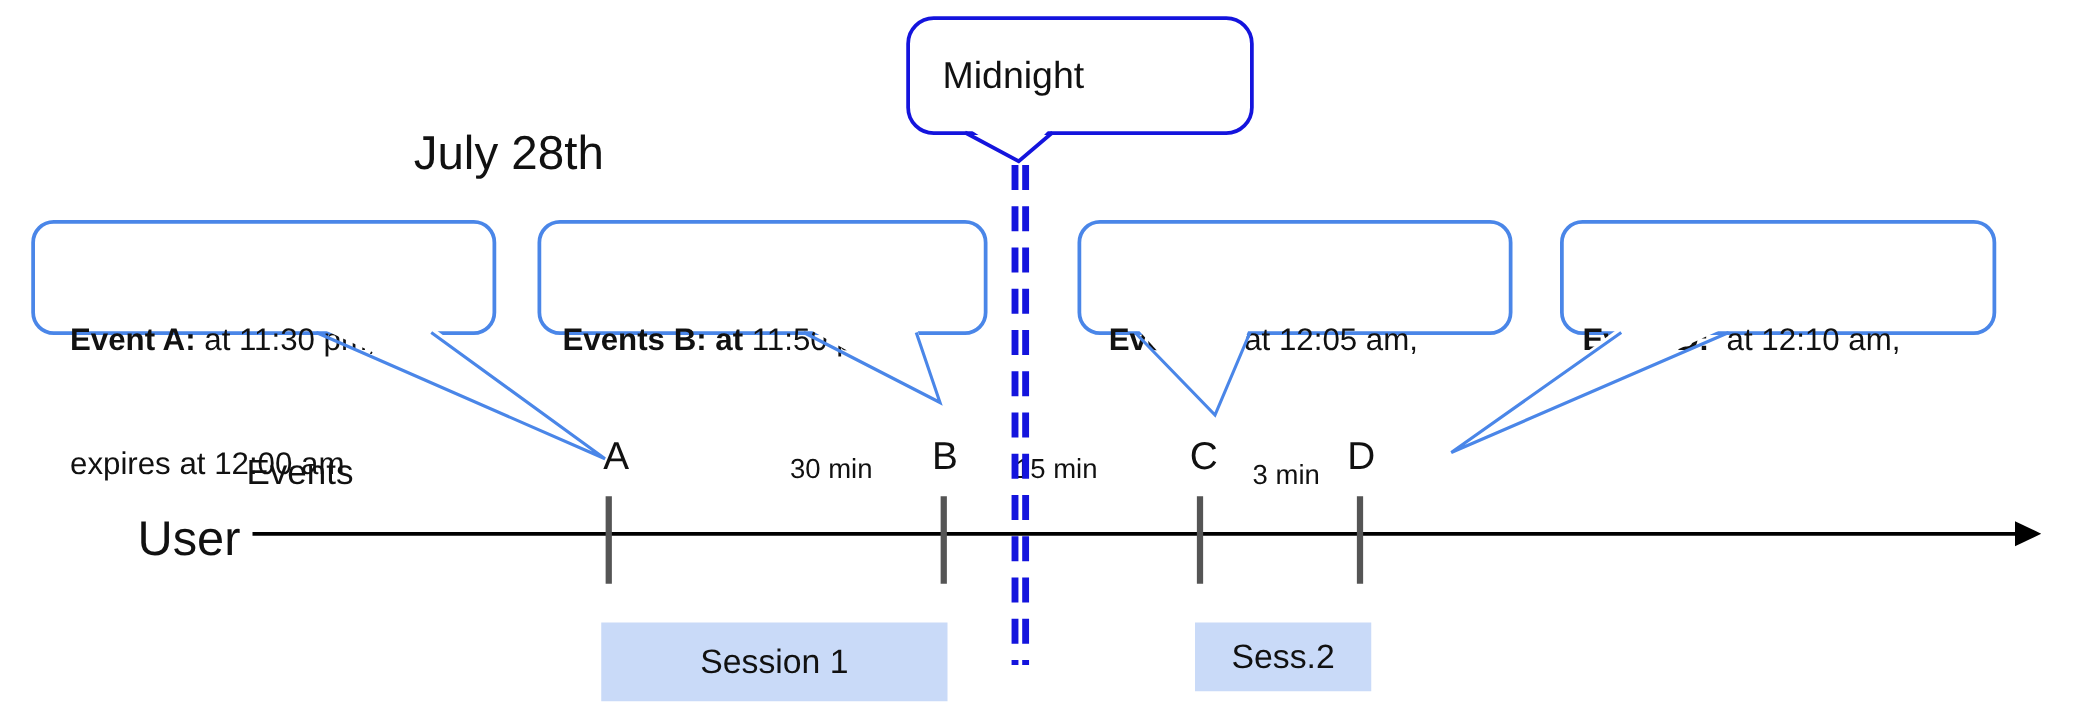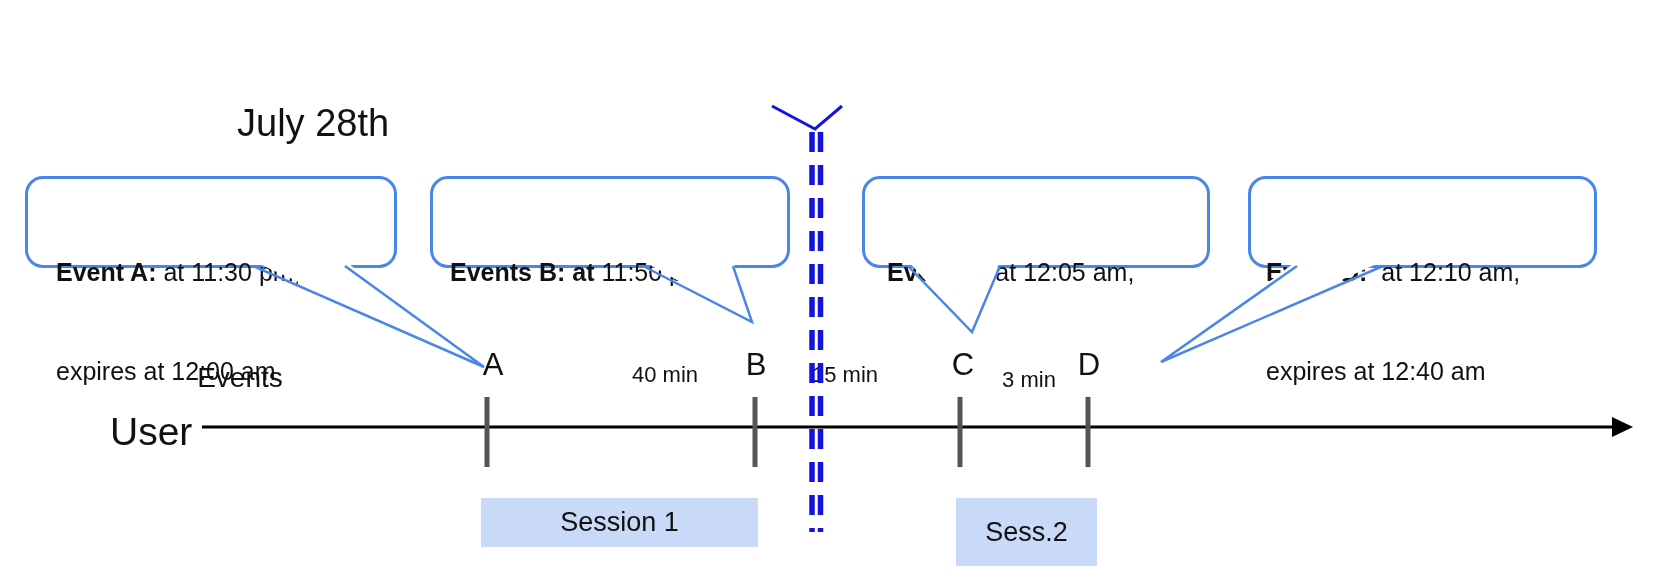--- a/index.html
+++ b/index.html
@@ -11,75 +11,77 @@
     position:absolute;top:176px;height:92px;box-sizing:border-box;
     background:#fff;border:3px solid var(--callout_border,#4a86e8);border-radius:18px;
     font-size:25px;line-height:33px;padding-top:11px;white-space:pre-wrap;
   }
   .callout .b{font-weight:bold;}
   .midnight{
     position:absolute;left:725px;top:13px;width:278px;height:95px;box-sizing:border-box;
     background:#fff;border:3px solid var(--midnight_blue,#1414dd);border-radius:22px;
     display:flex;align-items:center;padding-left:26px;font-size:30px;
   }
-  .date{position:absolute;top:102px;width:340px;font-size:38px;}
+  .date{position:absolute;top:102px;width:340px;text-align:center;font-size:38px;}
   .events-label{position:absolute;left:140px;top:352px;width:200px;text-align:center;font-size:28px;margin-top:10px;}
   .user-label{position:absolute;left:110px;top:410px;font-size:39px;}
   .tickletter{position:absolute;top:347px;width:80px;text-align:center;font-size:31px;}
   .interval{position:absolute;top:362px;width:140px;text-align:center;font-size:22px;}
   .session{
-    position:absolute;top:498px;height:49px;background:var(--session_fill,#c9daf8);
+    position:absolute;top:498px;height:63px;background:var(--session_fill,#c9daf8);
     display:flex;align-items:center;justify-content:center;font-size:27px;
   }
   svg.overlay{position:absolute;left:0;top:0;z-index:5;pointer-events:none;}
   .stroke-callout{stroke:var(--callout_border,#4a86e8);}
   .stroke-midnight{stroke:var(--midnight_blue,#1414dd);}
   .stroke-tick{stroke:var(--tick_gray,#555555);}
   .stroke-line{stroke:var(--line_black,#000000);}
   .fill-line{fill:var(--line_black,#000000);}
 </style>
 </head>
 <body>
 
 <div class="canvas">
 
   <div class="date" style="left:237px;">July 28th</div>
 
+  <div class="midnight">
+    <span>Midnight</span>
+  </div>
 
   <div class="callout" style="left:25px;width:372px;padding-left:28px;">
     <div><span class="b">Event A:</span><span> at 11:30 pm,</span></div>
     <div>expires at 12:00 am</div>
   </div>
   <div class="callout" style="left:430px;width:360px;padding-left:17px;">
     <div><span class="b">Events B: at</span><span> 11:50 pm,</span></div>
   </div>
   <div class="callout" style="left:862px;width:348px;padding-left:22px;">
     <div><span class="b">Event C:</span><span> at 12:05 am,</span></div>
   </div>
   <div class="callout" style="left:1248px;width:349px;padding-left:15px;">
     <div><span class="b">Event D:</span><span>  at 12:10 am,</span></div>
-    <div>expires at 12:40 am</div>
   </div>
 
   <div class="events-label">Events</div>
   <div class="user-label">User</div>
 
   <div class="tickletter" style="left:453px;">A</div>
   <div class="tickletter" style="left:716px;">B</div>
   <div class="tickletter" style="left:923px;">C</div>
   <div class="tickletter" style="left:1049px;">D</div>
 
-  <div class="interval" style="left:595px;">40 min</div>
+  <div class="interval" style="left:595px;">30 min</div>
   <div class="interval" style="left:775px;">15 min</div>
   <div class="interval" style="left:959px;top:367px;">3 min</div>
 
   <div class="session" style="left:481px;width:277px;">
     <span>Session 1</span>
   </div>
-  <div class="session" style="left:956px;width:141px;height:68px;">
+  <div class="session" style="left:956px;width:141px;height:55px;">
     <span>Sess.2</span>
   </div>
 
   <svg class="overlay" width="1668" height="578" viewBox="0 0 1668 578">
 
     <line class="stroke-line" x1="202" y1="427" x2="1614" y2="427" stroke-width="3"></line>
     <polygon class="fill-line" points="1612,417 1633,427 1612,437"></polygon>
 
     <line class="stroke-tick" x1="487" y1="397" x2="487" y2="467" stroke-width="5"></line>
     <line class="stroke-tick" x1="755" y1="397" x2="755" y2="467" stroke-width="5"></line>

